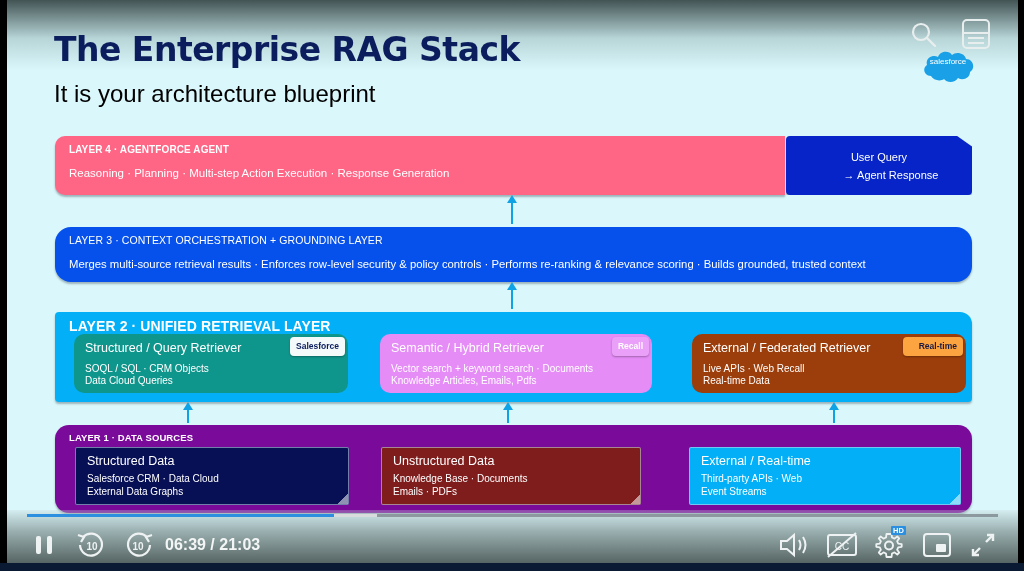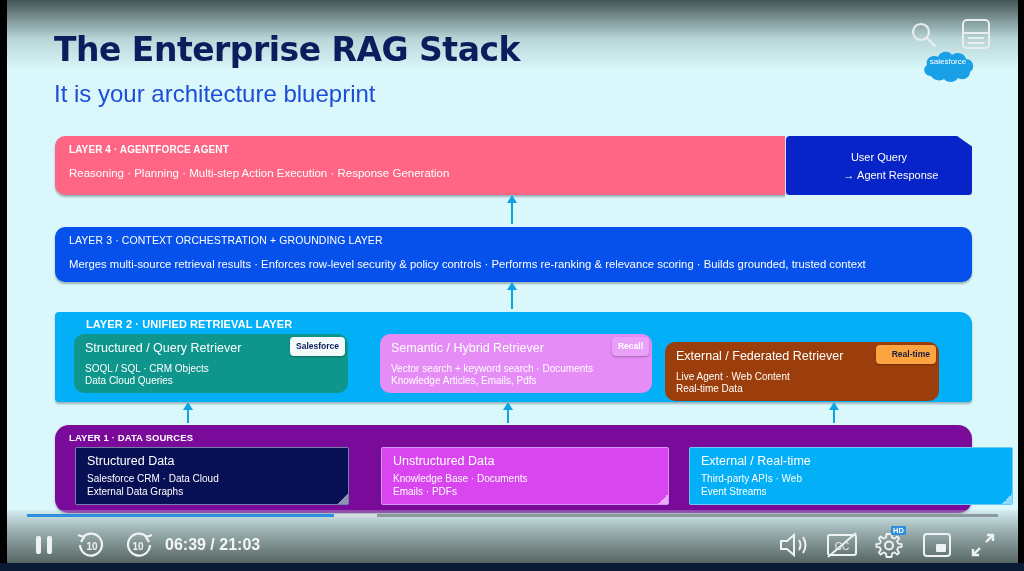--- a/index.html
+++ b/index.html
@@ -7,76 +7,76 @@
   body { font-family: "DejaVu Sans", sans-serif; position: relative; }
 
   #player { position: absolute; left: 7px; top: 0; width: 1011px; height: 563px; background: #daf7fb; overflow: hidden; }
   #bottom-strip { position: absolute; left: 0; top: 563px; width: 1024px; height: 8px; background: #0b1a33; }
 
   
   .top-shade { position: absolute; left: 0; top: 0; width: 100%; height: 70px;
     background: linear-gradient(to bottom, rgba(40,55,55,0.85) 0%, rgba(120,150,150,0.35) 55%, rgba(218,247,251,0) 100%); pointer-events: none; }
 
   .title { position: absolute; left: 47px; top: 30px; font-family: "DejaVu Sans", sans-serif; font-weight: bold; font-size: 33px; color: #0c1d5e; letter-spacing: -0.5px; }
-  .subtitle { position: absolute; left: 47px; top: 80px; font-family: "Liberation Sans", sans-serif; font-size: 24px; color: #1d4ed8; }
+  .subtitle { position: absolute; left: 47px; top: 80px; font-family: "Liberation Sans", sans-serif; font-size: 24px; color: #000000; }
 
   .sf-logo { position: absolute; left: 914px; top: 46px; width: 54px; height: 36px; }
   .sf-logo svg { width: 100%; height: 100%; }
   .sf-text { position: absolute; left: 0; top: 11px; width: 100%; text-align: center; font-size: 8px; color: #fff; font-family: "Liberation Sans", sans-serif; }
 
   .top-icon { position: absolute; color: #e8eeee; }
   .search-ic { left: 903px; top: 21px; width: 28px; height: 28px; }
   .panel-ic { left: 954px; top: 18px; width: 30px; height: 32px; }
 
   
-  .layer { position: absolute; border-radius: 10px; box-shadow: 0 2px 2px rgba(80,100,110,0.45); }
+  .layer { position: absolute; border-radius: 16px; box-shadow: 0 2px 2px rgba(80,100,110,0.45); }
   .layer-label { position: absolute; font-family: "Liberation Sans", sans-serif; font-weight: bold; font-size: 10px; color: #fff; letter-spacing: 0.1px; }
   .layer-desc { position: absolute; font-family: "Liberation Sans", sans-serif; font-size: 11.5px; color: #fff; }
 
   #layer4 { left: 48px; top: 136px; width: 730px; height: 59px; background: #ff6585; border-radius: 10px 0 0 10px; padding-left: 32px; }
   #layer4 .layer-label { left: 14px; top: 8px; }
   #layer4 .layer-desc { left: 14px; top: 31px; }
 
   #query-box { position: absolute; left: 779px; top: 136px; width: 186px; height: 59px; background: #0624c7; border-radius: 4px 4px 4px 4px; clip-path: polygon(0 0, 92% 0, 100% 18%, 100% 100%, 0 100%); box-shadow: 0 2px 2px rgba(80,100,110,0.45); }
   #query-box .q1 { position: absolute; left: 0; width: 100%; text-align: center; top: 15px; font-family: "Liberation Sans", sans-serif; font-size: 11px; color: #fff; }
   #query-box .q2 { position: absolute; left: 0; width: 100%; text-align: center; top: 33px; font-family: "Liberation Sans", sans-serif; font-size: 11px; color: #fff; margin-left: 12px; }
 
   #layer3 { left: 48px; top: 227px; width: 917px; height: 55px; background: #0650eb; }
   #layer3 .layer-label { left: 14px; top: 7px; font-weight: normal; font-size: 10.5px; }
   #layer3 .layer-desc { left: 14px; top: 31px; font-size: 11.3px; }
 
   #layer2 { left: 48px; top: 312px; width: 917px; height: 90px; background: #03b0f7; border-radius: 4px 12px 4px 4px; }
-  #layer2 .layer-label { left: 14px; top: 6px; font-size: 11px; margin-left: 17px; }
+  #layer2 .layer-label { left: 14px; top: 6px; font-size: 14px; }
 
   #layer1 { left: 48px; top: 425px; width: 917px; height: 88px; background: #7a0a9a; border-radius: 14px 14px 14px 14px; }
   #layer1 .layer-label { left: 14px; top: 7px; font-size: 9.5px; }
 
   .card { position: absolute; }
   .card .card-title { position: absolute; left: 11px; top: 7px; font-family: "Liberation Sans", sans-serif; font-size: 12.5px; color: #fff; }
   .card .card-line { position: absolute; left: 11px; font-family: "Liberation Sans", sans-serif; font-size: 10px; color: #fff; }
   .card .l1 { top: 29px; }
   .card .l2 { top: 41px; }
   .badge { position: absolute; right: 3px; top: 3px; height: 19px; padding: 0 6px; border-radius: 4px; font-family: "Liberation Sans", sans-serif; font-weight: bold; font-size: 8.5px; line-height: 19px; box-shadow: 0 1px 2px rgba(0,0,0,0.3); }
 
   .rcard { top: 22px; width: 274px; height: 59px; border-radius: 10px; }
   #ret-structured { left: 19px; background: #0f968c; }
   #ret-semantic { left: 325px; width: 272px; background: #e58cf6; }
-  #ret-external { left: 610px; background: #9c3e0b; margin-top: 8px; }
+  #ret-external { left: 637px; background: #9c3e0b; }
   #ret-structured .badge { background: #f4fafa; color: #0c1d5e; }
   #ret-semantic .badge { background: #eaa0f9; color: #fff; }
   #ret-external .badge { background: #fca440; color: #1a1a40; padding-left: 16px; }
 
   .dcard { top: 22px; width: 274px; height: 58px; border-radius: 2px; border: 1px solid rgba(200,220,240,0.55); }
   .dcard .card-title { top: 6px; }
   .dcard .l1 { top: 25px; }
   .dcard .l2 { top: 38px; }
   .dcard::after { content: ""; position: absolute; right: 0; bottom: 0; width: 10px; height: 10px; background: linear-gradient(135deg, transparent 50%, rgba(255,255,255,0.55) 50%); border-top-left-radius: 3px; }
   #src-structured { left: 20px; background: #070f55; }
-  #src-unstructured { left: 326px; background: #d946ef; width: 288px; padding-left: 32px; }
-  #src-external { left: 634px; background: #03b0f7; width: 324px; }
+  #src-unstructured { left: 326px; background: #7f1d1d; width: 260px; padding-left: 32px; }
+  #src-external { left: 634px; background: #03b0f7; width: 272px; }
 
   .arrow { position: absolute; width: 2px; background: #0fa3e6; }
   .arrow::before { content: ""; position: absolute; left: -4px; top: -4px; border-left: 5px solid transparent; border-right: 5px solid transparent; border-bottom: 8px solid #0fa3e6; }
 
   
   .bottom-shade { position: absolute; left: 0; top: 510px; width: 100%; height: 53px; background: linear-gradient(to bottom, rgba(200,215,215,0.3) 0%, #9aafb0 40%, #566563 100%); }
   .progress-track { position: absolute; left: 20px; top: 514px; width: 971px; height: 3px; background: #8c9aa0; cursor: pointer; }
   .progress-buffer { position: absolute; left: 0; top: 0; height: 100%; background: #d8dcdc; }
   .progress-fill { position: absolute; left: 0; top: 0; height: 100%; background: #2d8fe0; }
 
@@ -146,21 +146,21 @@
 
     <div id="ret-semantic" class="card rcard">
       <div class="card-title">Semantic / Hybrid Retriever</div>
       <div class="card-line l1">Vector search + keyword search  ·  Documents</div>
       <div class="card-line l2">Knowledge Articles, Emails, Pdfs</div>
       <div class="badge">Recall</div>
     </div>
 
     <div id="ret-external" class="card rcard">
       <div class="card-title">External / Federated Retriever</div>
-      <div class="card-line l1">Live Agent  ·  Web Content</div>
+      <div class="card-line l1">Live APIs  ·  Web Recall</div>
       <div class="card-line l2">Real-time Data</div>
       <div class="badge">Real-time</div>
     </div>
   </div>
 
   <div class="arrow" style="left:180px; top:406px; height:17px;"></div>
   <div class="arrow" style="left:500px; top:406px; height:17px;"></div>
   <div class="arrow" style="left:826px; top:406px; height:17px;"></div>
 
   <div id="layer1" class="layer">

